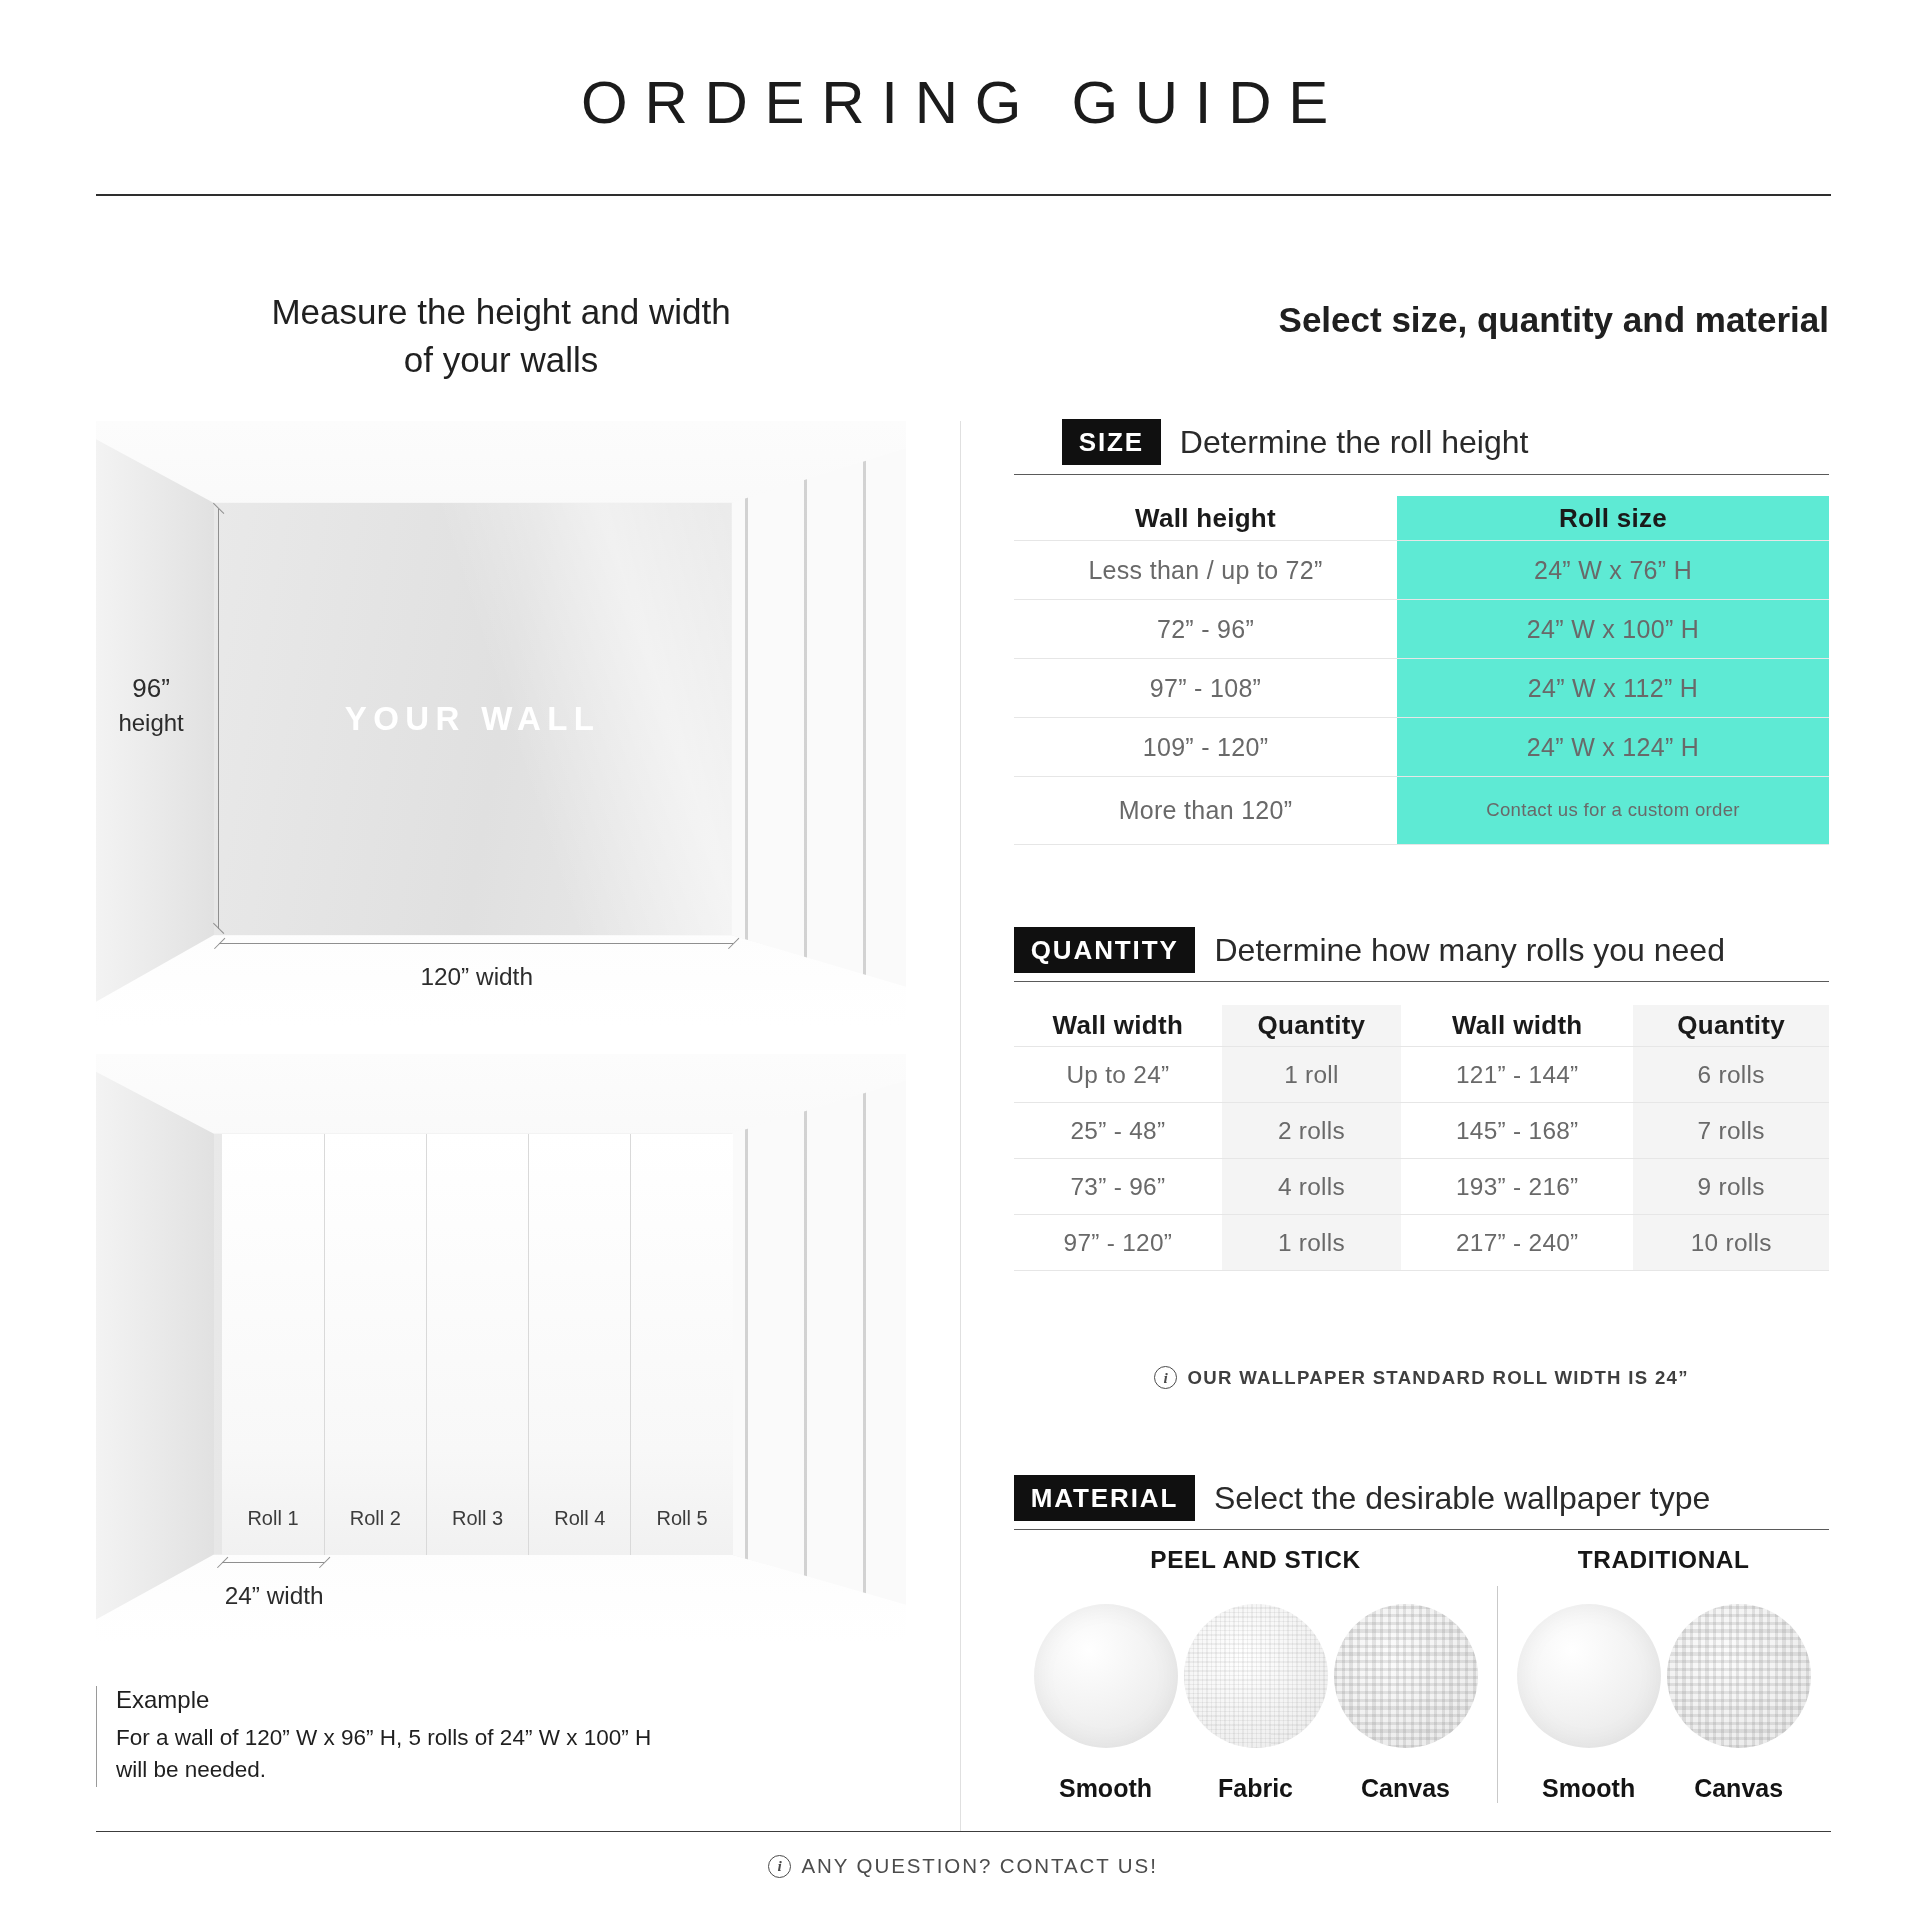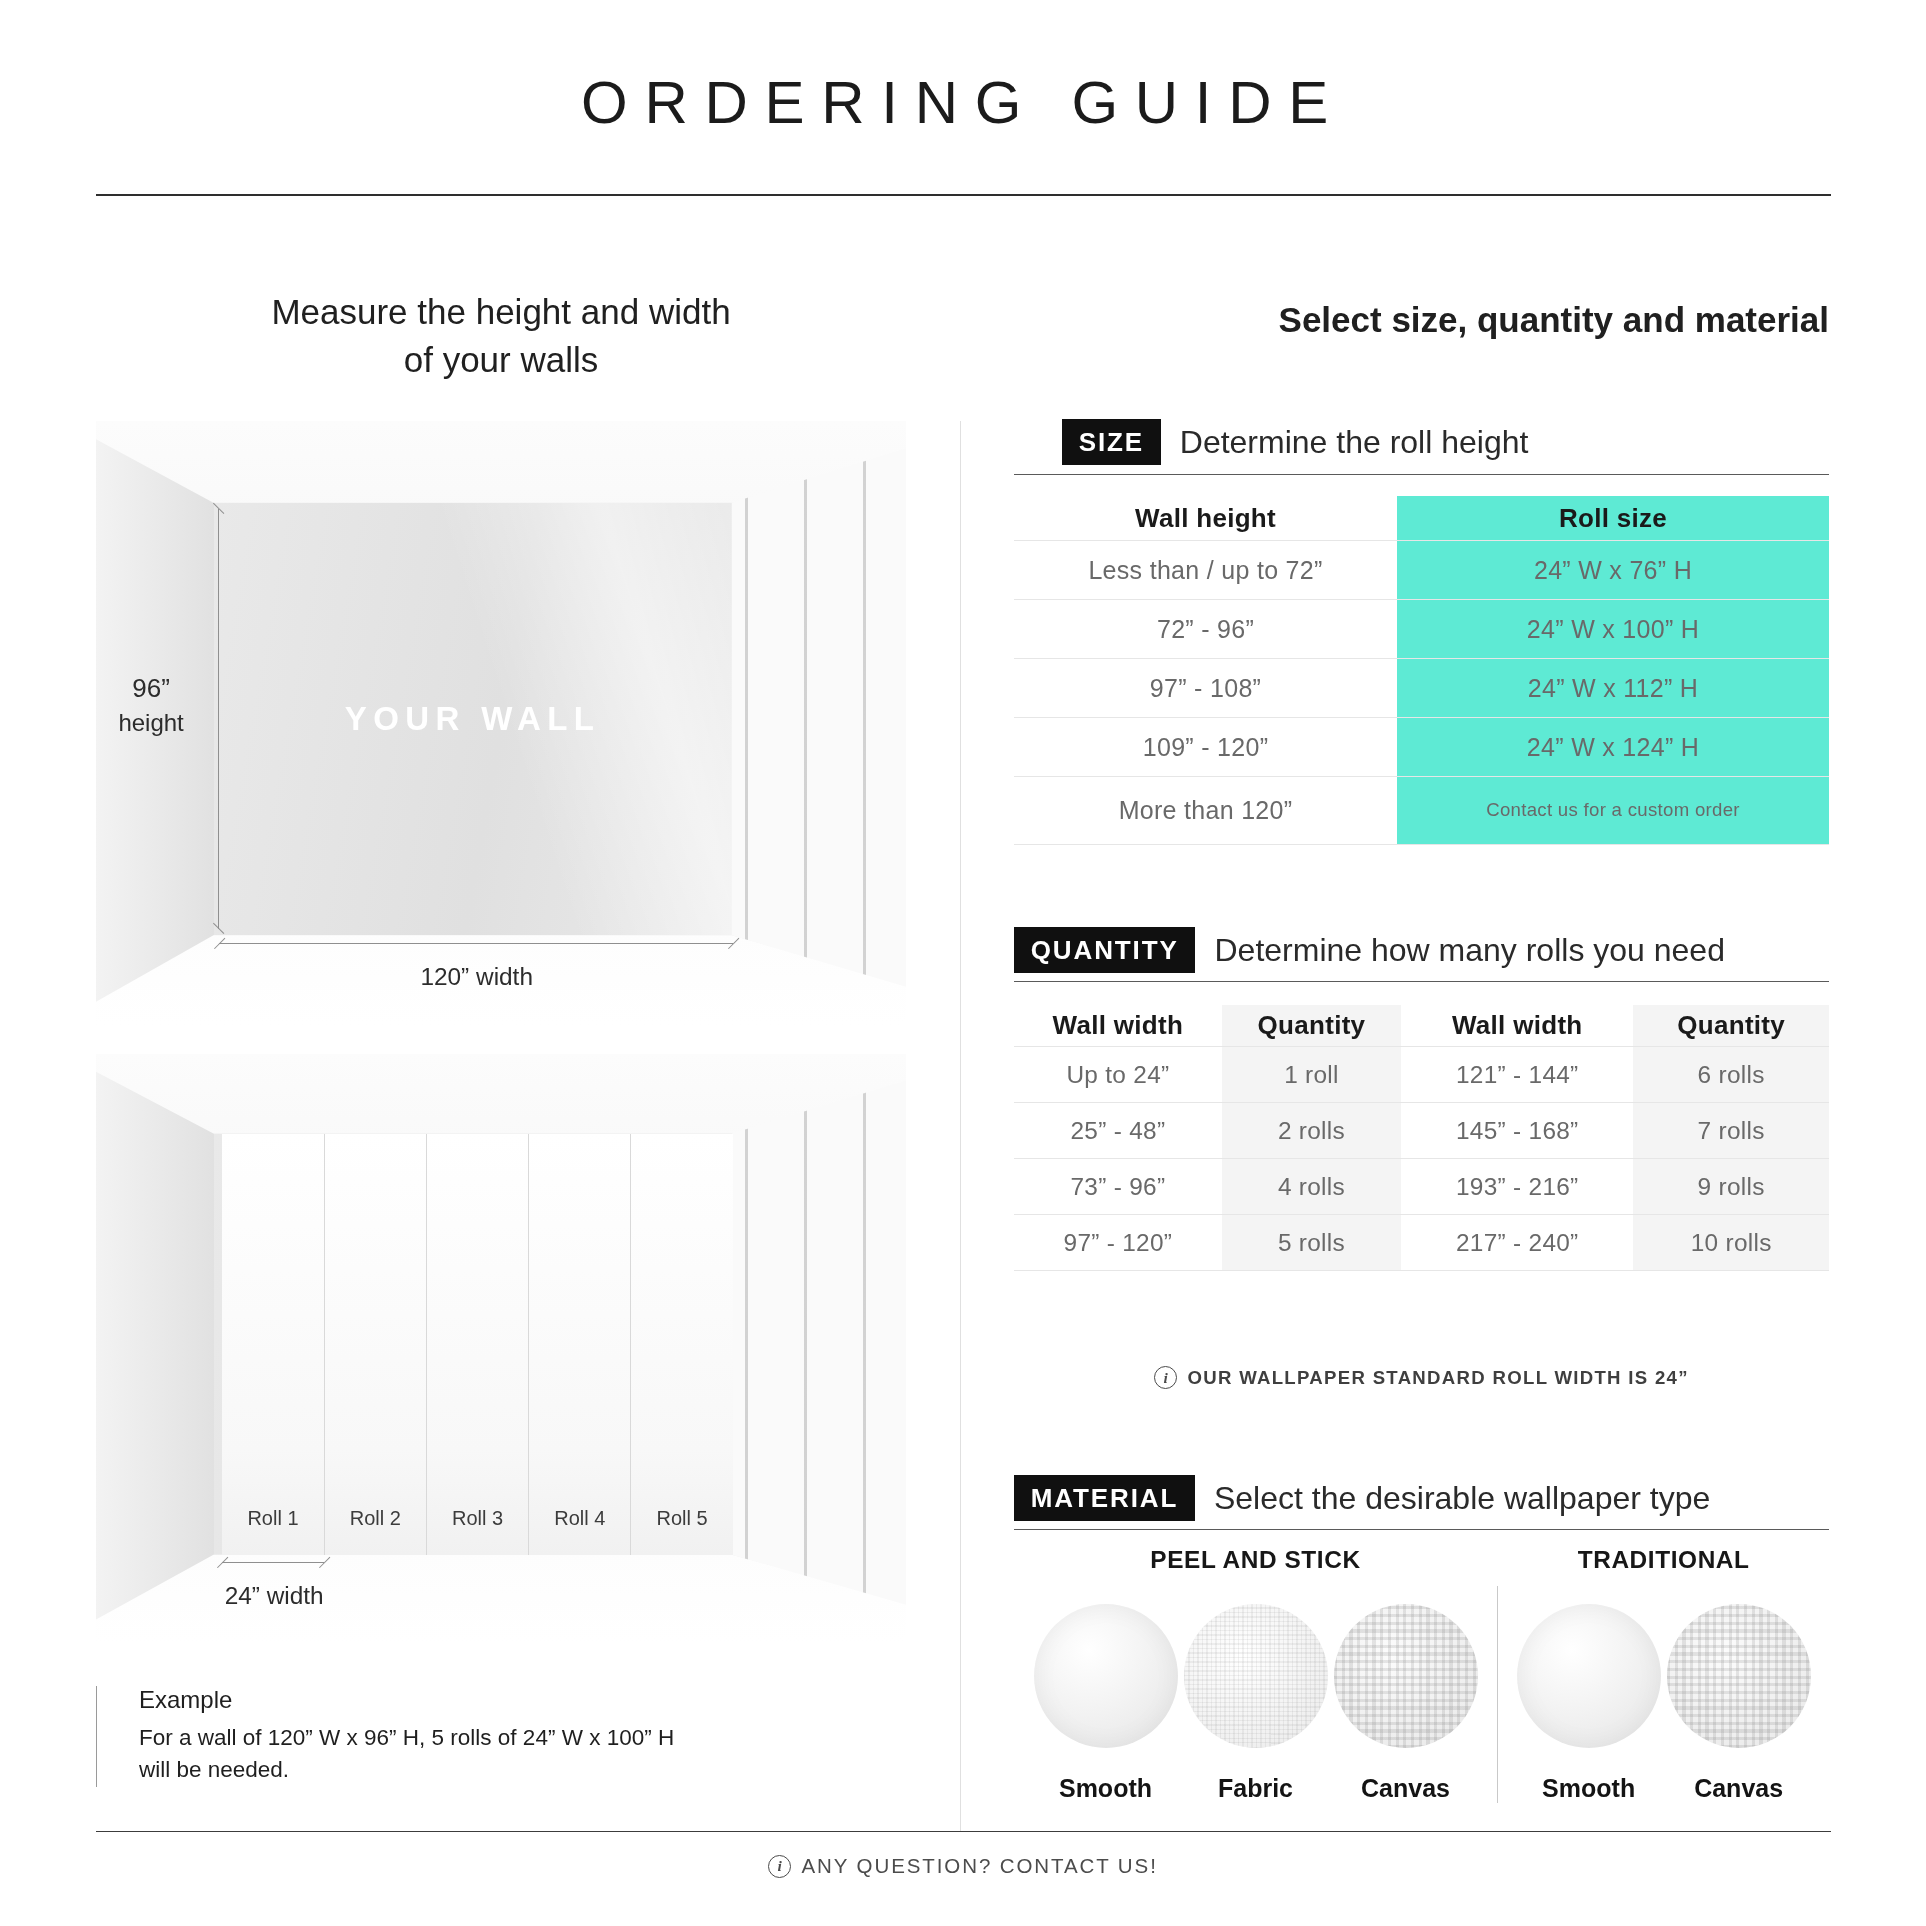--- a/index.html
+++ b/index.html
@@ -67,21 +67,21 @@
 
   .panels { position:absolute; left:15.6%; top:13.5%; width:63%; height:71.5%; display:flex; z-index:3; }
   .panel { flex:1; position:relative; border-right:1.3px solid #d9d9d9;
     background:linear-gradient(180deg,#ffffff 0%,#f8f8f8 75%,#f1f1f1 100%); }
   .panel:last-child { border-right:none; }
   .panel-label { position:absolute; bottom:25px; left:0; width:100%; text-align:center;
     font-size:20px; color:#3c3c3c; }
 
   
   .example { position:absolute; left:96px; top:1686px; width:738px;
-    border-left:1.9px solid #9a9a9a; padding-left:42px; color:#1f1f1f; }
+    border-left:1.9px solid #9a9a9a; padding-left:19px; color:#1f1f1f; }
   .example-title { font-size:24px; margin-bottom:7.7px; }
   .example-line { font-size:22.5px; line-height:1.45; }
 
   
   .section-head { position:absolute; left:1014px; width:815px; display:flex; align-items:center; }
   .size-head { top:419px;margin-left:48px; } .qty-head { top:927px; } .mat-head { top:1475px; }
   .badge { background:#101010; color:#ffffff; font-size:26px; font-weight:700;
     letter-spacing:1.9px; padding:7.7px 16.7px; flex:none; }
   .section-title { margin-left:19px; font-size:32px; color:#2a2a2a; }
   .rule { position:absolute; left:1014px; width:815px; height:1.3px; background:#5a5a5a; }
@@ -269,21 +269,21 @@
       <div class="qt-c qt-c4">7 rolls</div>
     </div>
     <div class="qt-row">
       <div class="qt-c qt-c1">73” - 96”</div>
       <div class="qt-c qt-c2">4 rolls</div>
       <div class="qt-c qt-c3">193” - 216”</div>
       <div class="qt-c qt-c4">9 rolls</div>
     </div>
     <div class="qt-row">
       <div class="qt-c qt-c1">97” - 120”</div>
-      <div class="qt-c qt-c2">5 rolls</div>
+      <div class="qt-c qt-c2">1 rolls</div>
       <div class="qt-c qt-c3">217” - 240”</div>
       <div class="qt-c qt-c4">10 rolls</div>
     </div>
   </div>
 
   <div class="note">
     <span class="info-icon"></span>
     <span class="note-text">OUR WALLPAPER STANDARD ROLL WIDTH IS 24”</span>
   </div>
 

